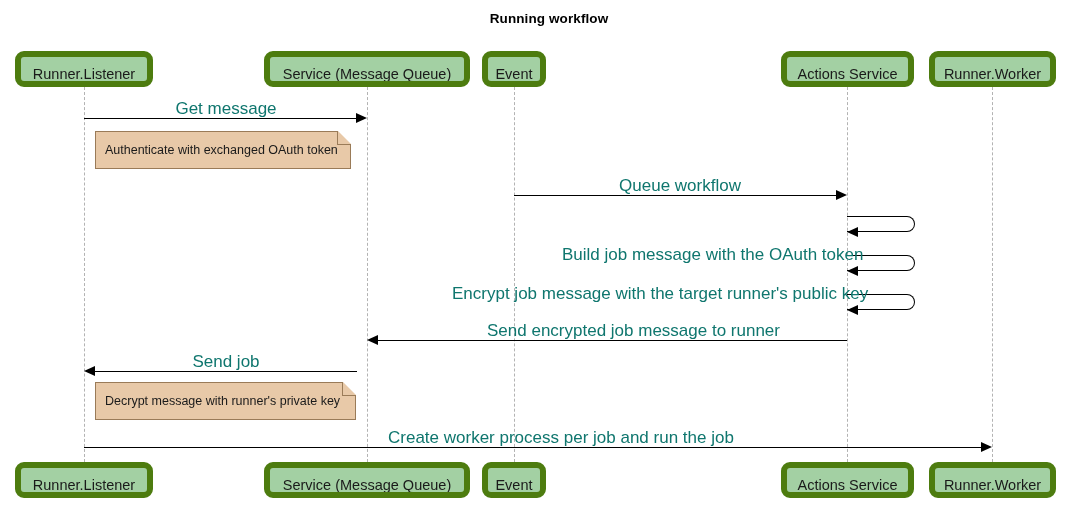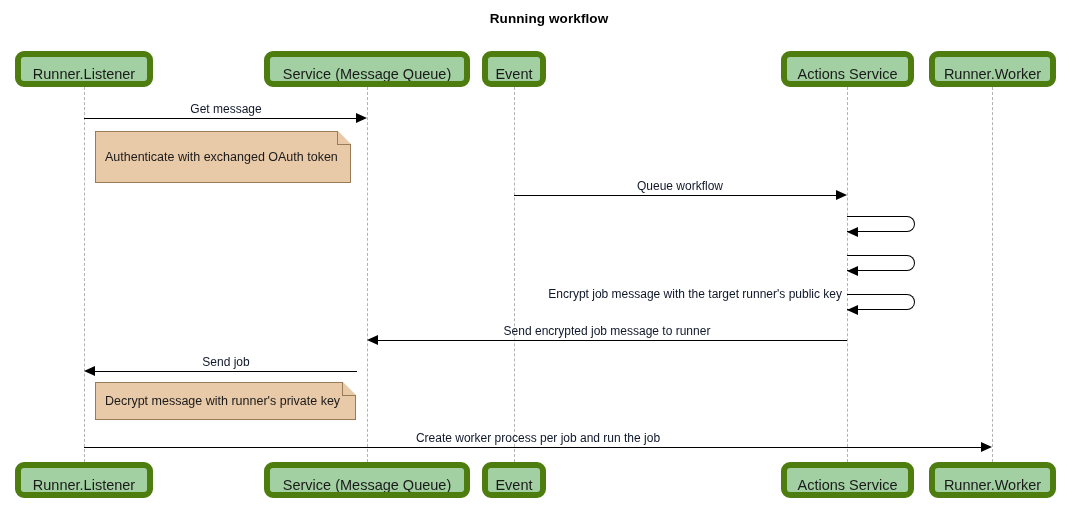--- a/index.html
+++ b/index.html
@@ -64,22 +64,22 @@
     border-bottom: 5.5px solid transparent;
     border-left: 11px solid #000000;
   }
   .arrowhead.left {
     border-top: 5.5px solid transparent;
     border-bottom: 5.5px solid transparent;
     border-right: 11px solid #000000;
   }
   .msg-label {
     position: absolute;
-    font-size: 12px;
-    color: #0f172a;
+    font-size: 17px;
+    color: #0f766e;
     white-space: nowrap;
     text-align: center;
     line-height: 14px;
   }
   .self-loop {
     position: absolute;
     box-sizing: border-box;
     border: 1.6px solid #000000;
     border-left: none;
     border-top-right-radius: 11px;
@@ -148,35 +148,36 @@
   <div class="participant-box" style="left:15px; top:462px; width:138px;">Runner.Listener</div>
   <div class="participant-box" style="left:264px; top:462px; width:206px;">Service (Message Queue)</div>
   <div class="participant-box" style="left:482px; top:462px; width:64px;">Event</div>
   <div class="participant-box" style="left:781px; top:462px; width:133px;">Actions Service</div>
   <div class="participant-box" style="left:929px; top:462px; width:127px;">Runner.Worker</div>
 
   <div class="msg-line" style="left:84px; top:118px; width:272px;"></div>
   <div class="arrowhead right" style="left:356px; top:113px;"></div>
   <div class="msg-label" style="left:126px; top:102px; width:200px;">Get message</div>
 
-  <div class="note" style="left:95px; top:131px; width:256px; height:52px;">
+  <div class="note" style="left:95px; top:131px; width:256px; height:38px;">
     <span class="note-text">Authenticate with exchanged OAuth token</span>
     <span class="note-fold"></span>
     <span class="note-fold-tri"></span>
   </div>
 
   <div class="msg-line" style="left:514px; top:195px; width:322px;"></div>
   <div class="arrowhead right" style="left:836px; top:190px;"></div>
   <div class="msg-label" style="left:580px; top:179px; width:200px;">Queue workflow</div>
 
   <div class="self-loop" style="left:847px; top:216px; width:68px; height:16px;"></div>
   <div class="arrowhead left" style="left:847px; top:226.5px;"></div>
 
   <div class="self-loop" style="left:847px; top:255px; width:68px; height:16px;"></div>
   <div class="arrowhead left" style="left:847px; top:265.5px;"></div>
+  <div class="msg-label" style="left:562px; top:248px; width:280px; text-align:right;">Build job message with the OAuth token</div>
 
   <div class="self-loop" style="left:847px; top:294px; width:68px; height:16px;"></div>
   <div class="arrowhead left" style="left:847px; top:304.5px;"></div>
   <div class="msg-label" style="left:452px; top:287px; width:390px; text-align:right;">Encrypt job message with the target runner's public key</div>
 
   <div class="msg-line" style="left:378px; top:340px; width:469px;"></div>
   <div class="arrowhead left" style="left:367px; top:335px;"></div>
   <div class="msg-label" style="left:487px; top:324px; width:240px;">Send encrypted job message to runner</div>
 
   <div class="msg-line" style="left:95px; top:371px; width:262px;"></div>

